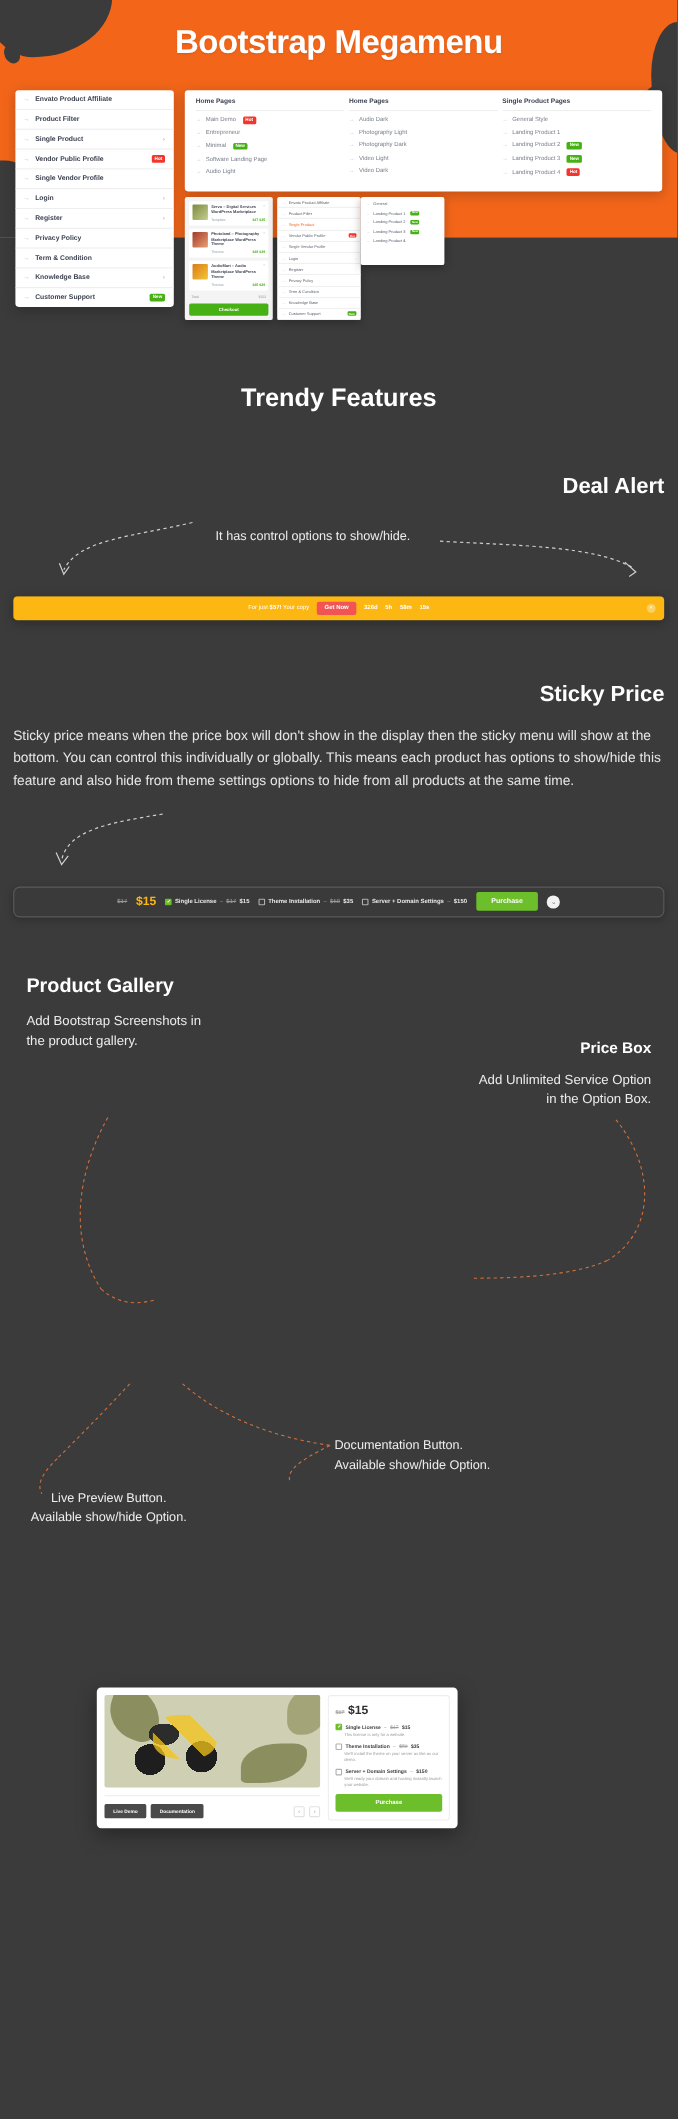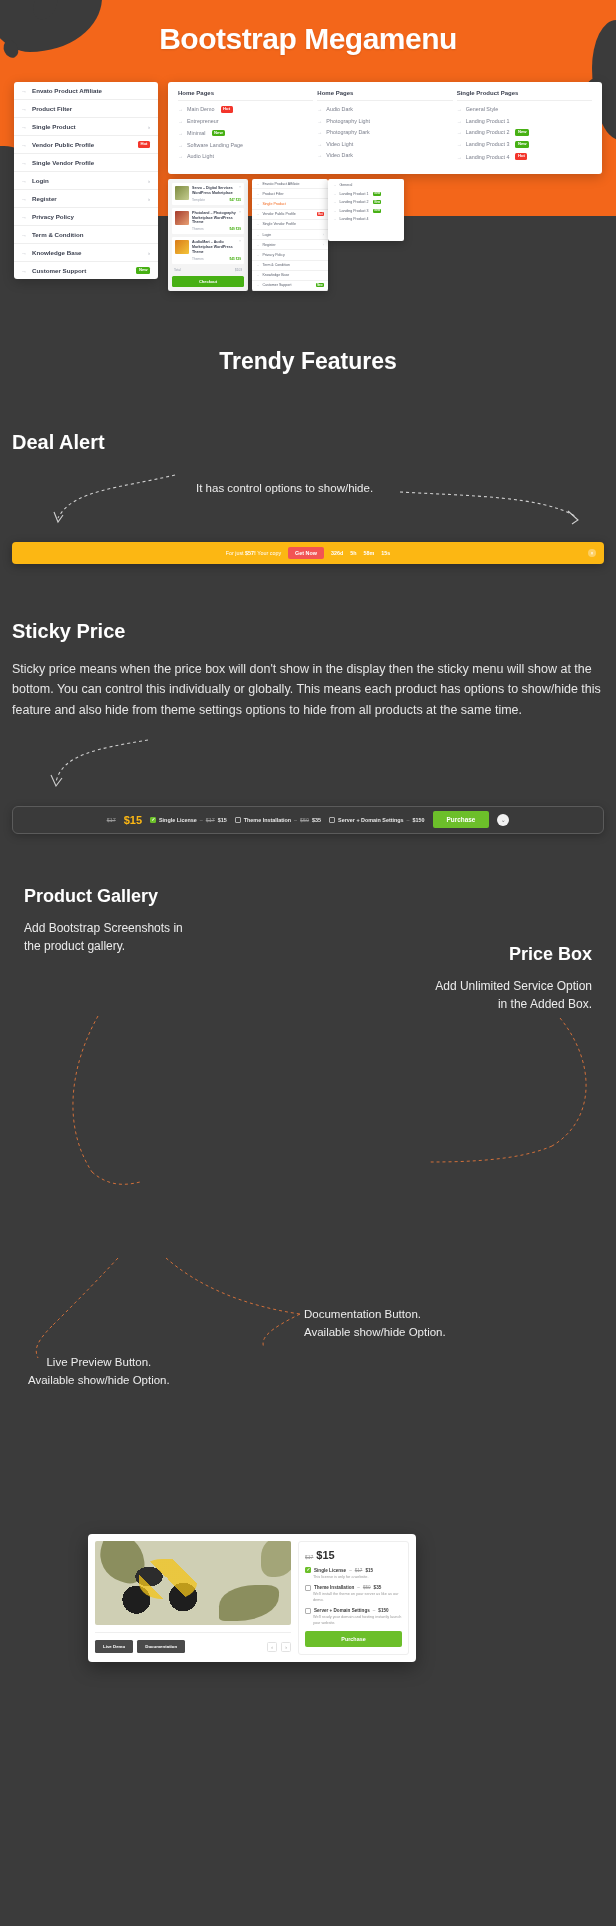--- a/index.html
+++ b/index.html
@@ -232,20 +232,21 @@
   }
 
   .wrap { padding: 0 12px; }
 
   .h2 {
     font-size: 20px;
     font-weight: bold;
     color: #fff;
     margin-top: 56px;
     margin-bottom: 16px;
+    text-align: right;
   }
   .ptext {
     font-size: 12.5px;
     line-height: 1.62;
     color: #e6e6e6;
     font-weight: 300;
   }
 
   
   .arrow-svg { display:block; }
@@ -345,21 +346,21 @@
   }
   .sp-toggle {
     width: 12px; height: 12px; border-radius: 50%;
     background:#f2f2f2; color:#777; font-size: 6px;
     display:flex; align-items:center; justify-content:center;
   }
 
   
   .gal-h { font-size: 18px; font-weight: bold; color:#fff; }
   .gal-p { font-size: 12px; line-height: 1.55; color:#ececec; font-weight:300; }
-  .pb-h { font-size: 18px; font-weight: bold; color:#fff; text-align:right; }
+  .pb-h { font-size: 14px; font-weight: bold; color:#fff; text-align:right; }
   .pb-p { font-size: 12px; line-height: 1.55; color:#ececec; font-weight:300; text-align:right; }
 
   .gallery-card {
     position: absolute;
     left: 88px; top: 1534px;
     width: 328px;
     background: #fff;
     border-radius: 4px;
     box-shadow: 0 6px 18px rgba(0,0,0,.35);
     display: flex;
@@ -753,21 +754,21 @@
 
   <div style="position:absolute; left:24px; top:0;">
     <div class="gal-h">Product Gallery</div>
     <div class="gal-p" style="margin-top:12px;">Add Bootstrap Screenshots in</div>
     <div class="gal-p">the product gallery.</div>
   </div>
 
   <div style="position:absolute; right:24px; top:58px; width:300px;">
     <div class="pb-h">Price Box</div>
     <div class="pb-p" style="margin-top:12px;">Add Unlimited Service Option</div>
-    <div class="pb-p">in the Added Box.</div>
+    <div class="pb-p">in the Option Box.</div>
   </div>
 
   <svg width="616" height="620" style="position:absolute;left:0;top:0;">
     <path d="M98 130 C70 180, 62 240, 92 286" stroke="#d2703a" stroke-width="1" fill="none" stroke-dasharray="3,3"></path>
     <path d="M92 286 C108 300, 124 300, 140 296" stroke="#d2703a" stroke-width="1" fill="none" stroke-dasharray="3,3"></path>
     <path d="M560 132 C596 176, 596 234, 552 260" stroke="#d2703a" stroke-width="1" fill="none" stroke-dasharray="3,3"></path>
     <path d="M552 260 C520 274, 470 276, 430 276" stroke="#d2703a" stroke-width="1" fill="none" stroke-dasharray="3,3"></path>
     <path d="M118 372 C92 400, 72 420, 52 440" stroke="#d2703a" stroke-width="1" fill="none" stroke-dasharray="3,3"></path>
     <path d="M166 372 C198 400, 244 420, 300 428" stroke="#d2703a" stroke-width="1" fill="none" stroke-dasharray="3,3"></path>
     <path d="M300 428 C268 444, 260 452, 264 462" stroke="#d2703a" stroke-width="1" fill="none" stroke-dasharray="3,3"></path>

